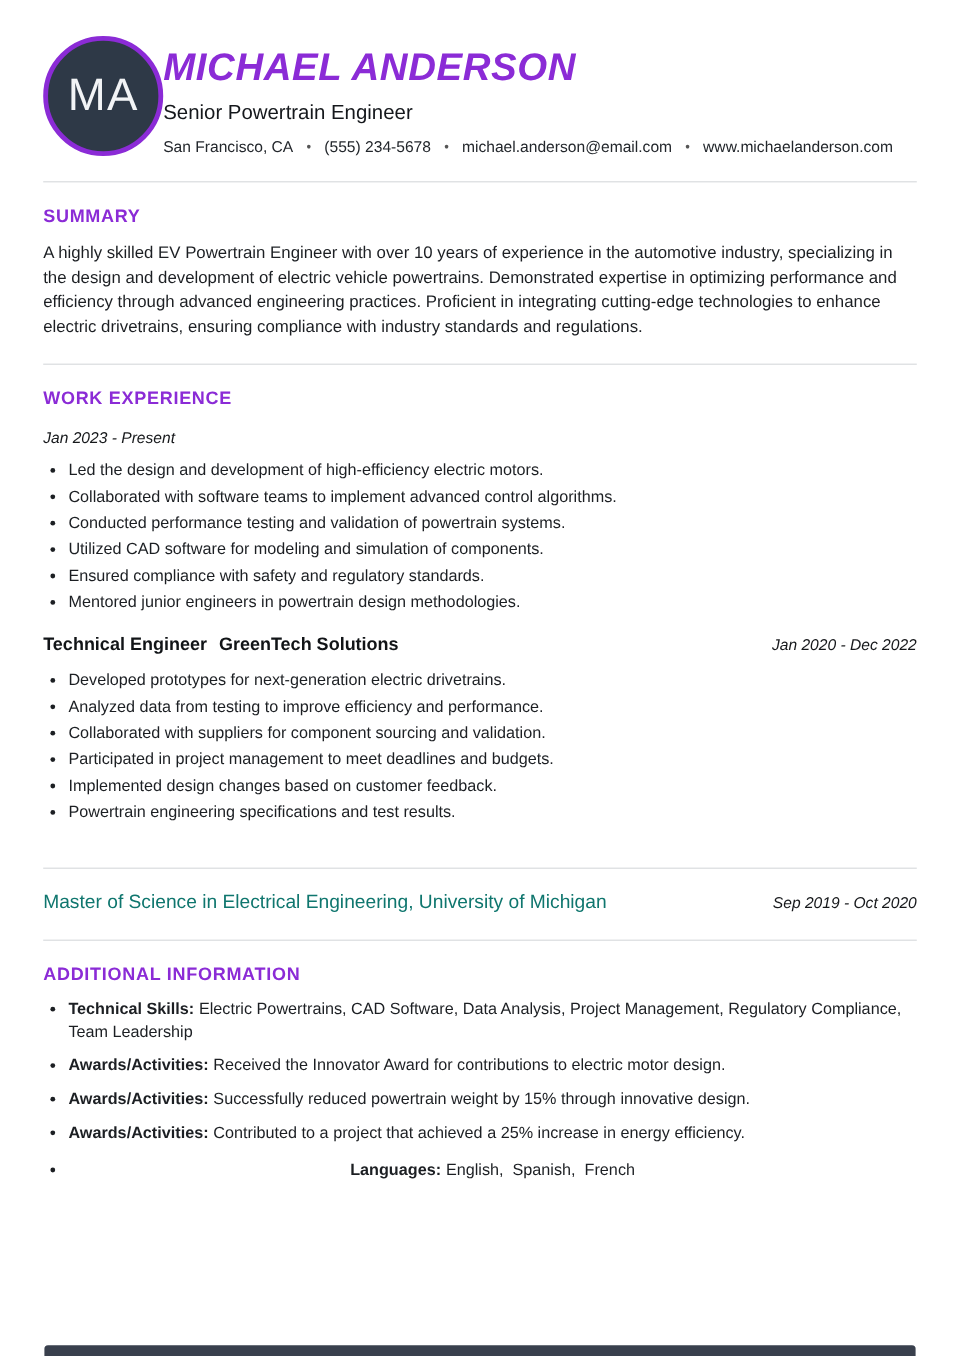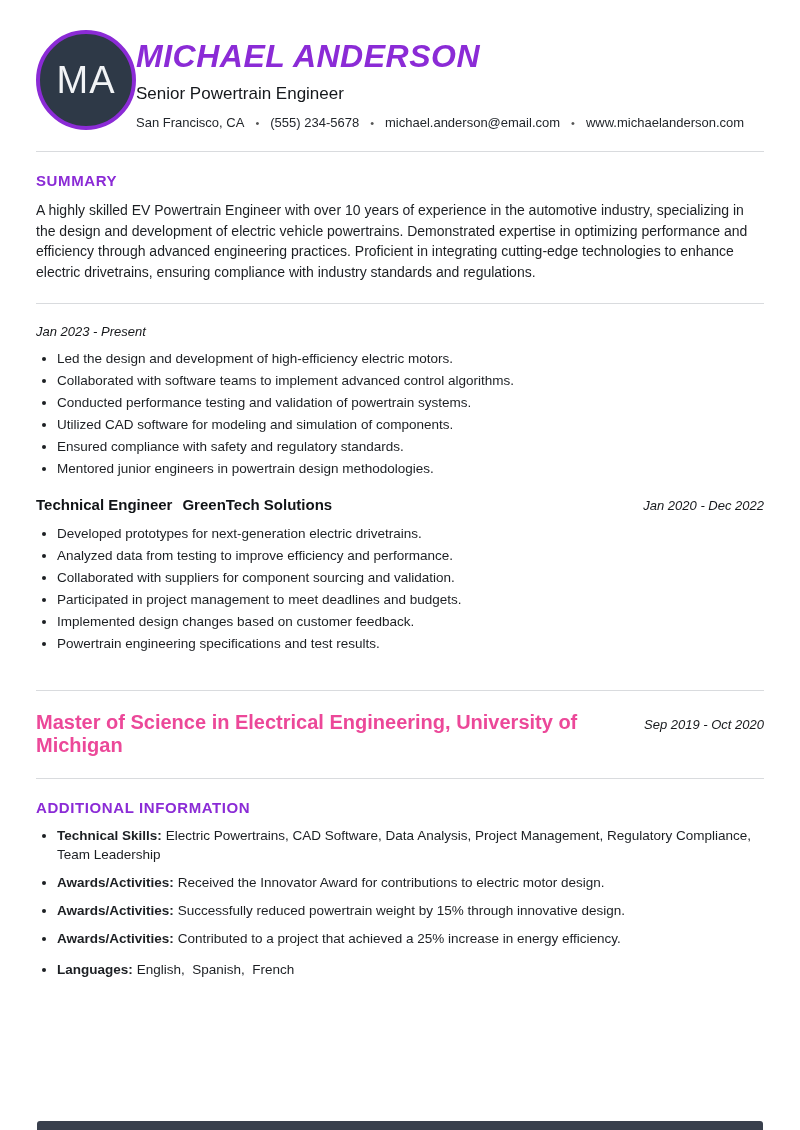--- a/index.html
+++ b/index.html
@@ -35,25 +35,25 @@
   .row-split { display:flex; justify-content:space-between; align-items:baseline; }
   .entry-header { margin:16px 0 9px 0; }
   .entry-header:first-of-type { margin-top:2px; }
   .entry-title { font-size:15px; font-weight:700; color:#111417; }
   .entry-company { margin-left:10px; }
   .entry-dates { font-size:13px; font-style:italic; color:#16181b; white-space:nowrap; }
 
   ul.bullets { list-style:disc; padding-left:21px; }
   ul.bullets li { font-size:13.5px; line-height:1.63; color:#1c1f23; }
 
-  .edu-degree { font-size:20px; font-weight:700; color:#ec4899; }
+  .edu-degree { font-size:16px; font-weight:400; color:#0f766e; }
 
   ul.additional { list-style:disc; padding-left:21px; }
   ul.additional li { font-size:13.5px; line-height:1.4; margin-bottom:9px; color:#1c1f23; }
-  ul.additional li:last-child { margin-bottom:0; margin-top:12px; }
+  ul.additional li:last-child { margin-bottom:0; margin-top:12px;text-align:center; }
   .item-label { font-weight:700; margin-right:4px; }
   .item-text { white-space:pre-wrap; }
 
   .footer-bar {
     position:absolute; left:37px; right:37px; bottom:0; height:9px;
     background:#39404d; border-radius:3px 3px 0 0;
   }
 </style>
 </head>
 <body style="--accent: #8b2bd6; --dark: #2e3947;">
@@ -82,20 +82,21 @@
   <hr class="divider">
 
   <div class="section">
     <div class="section-heading">SUMMARY</div>
     <p class="summary-text">A highly skilled EV Powertrain Engineer with over 10 years of experience in the automotive industry, specializing in the design and development of electric vehicle powertrains. Demonstrated expertise in optimizing performance and efficiency through advanced engineering practices. Proficient in integrating cutting-edge technologies to enhance electric drivetrains, ensuring compliance with industry standards and regulations.</p>
   </div>
 
   <hr class="divider">
 
   <div class="section">
+    <div class="section-heading">WORK EXPERIENCE</div>
 
     <div class="row-split entry-header">
       <span class="entry-dates">Jan 2023 - Present</span>
     </div>
     <ul class="bullets">
       <li>Led the design and development of high-efficiency electric motors.</li>
       <li>Collaborated with software teams to implement advanced control algorithms.</li>
       <li>Conducted performance testing and validation of powertrain systems.</li>
       <li>Utilized CAD software for modeling and simulation of components.</li>
       <li>Ensured compliance with safety and regulatory standards.</li>

